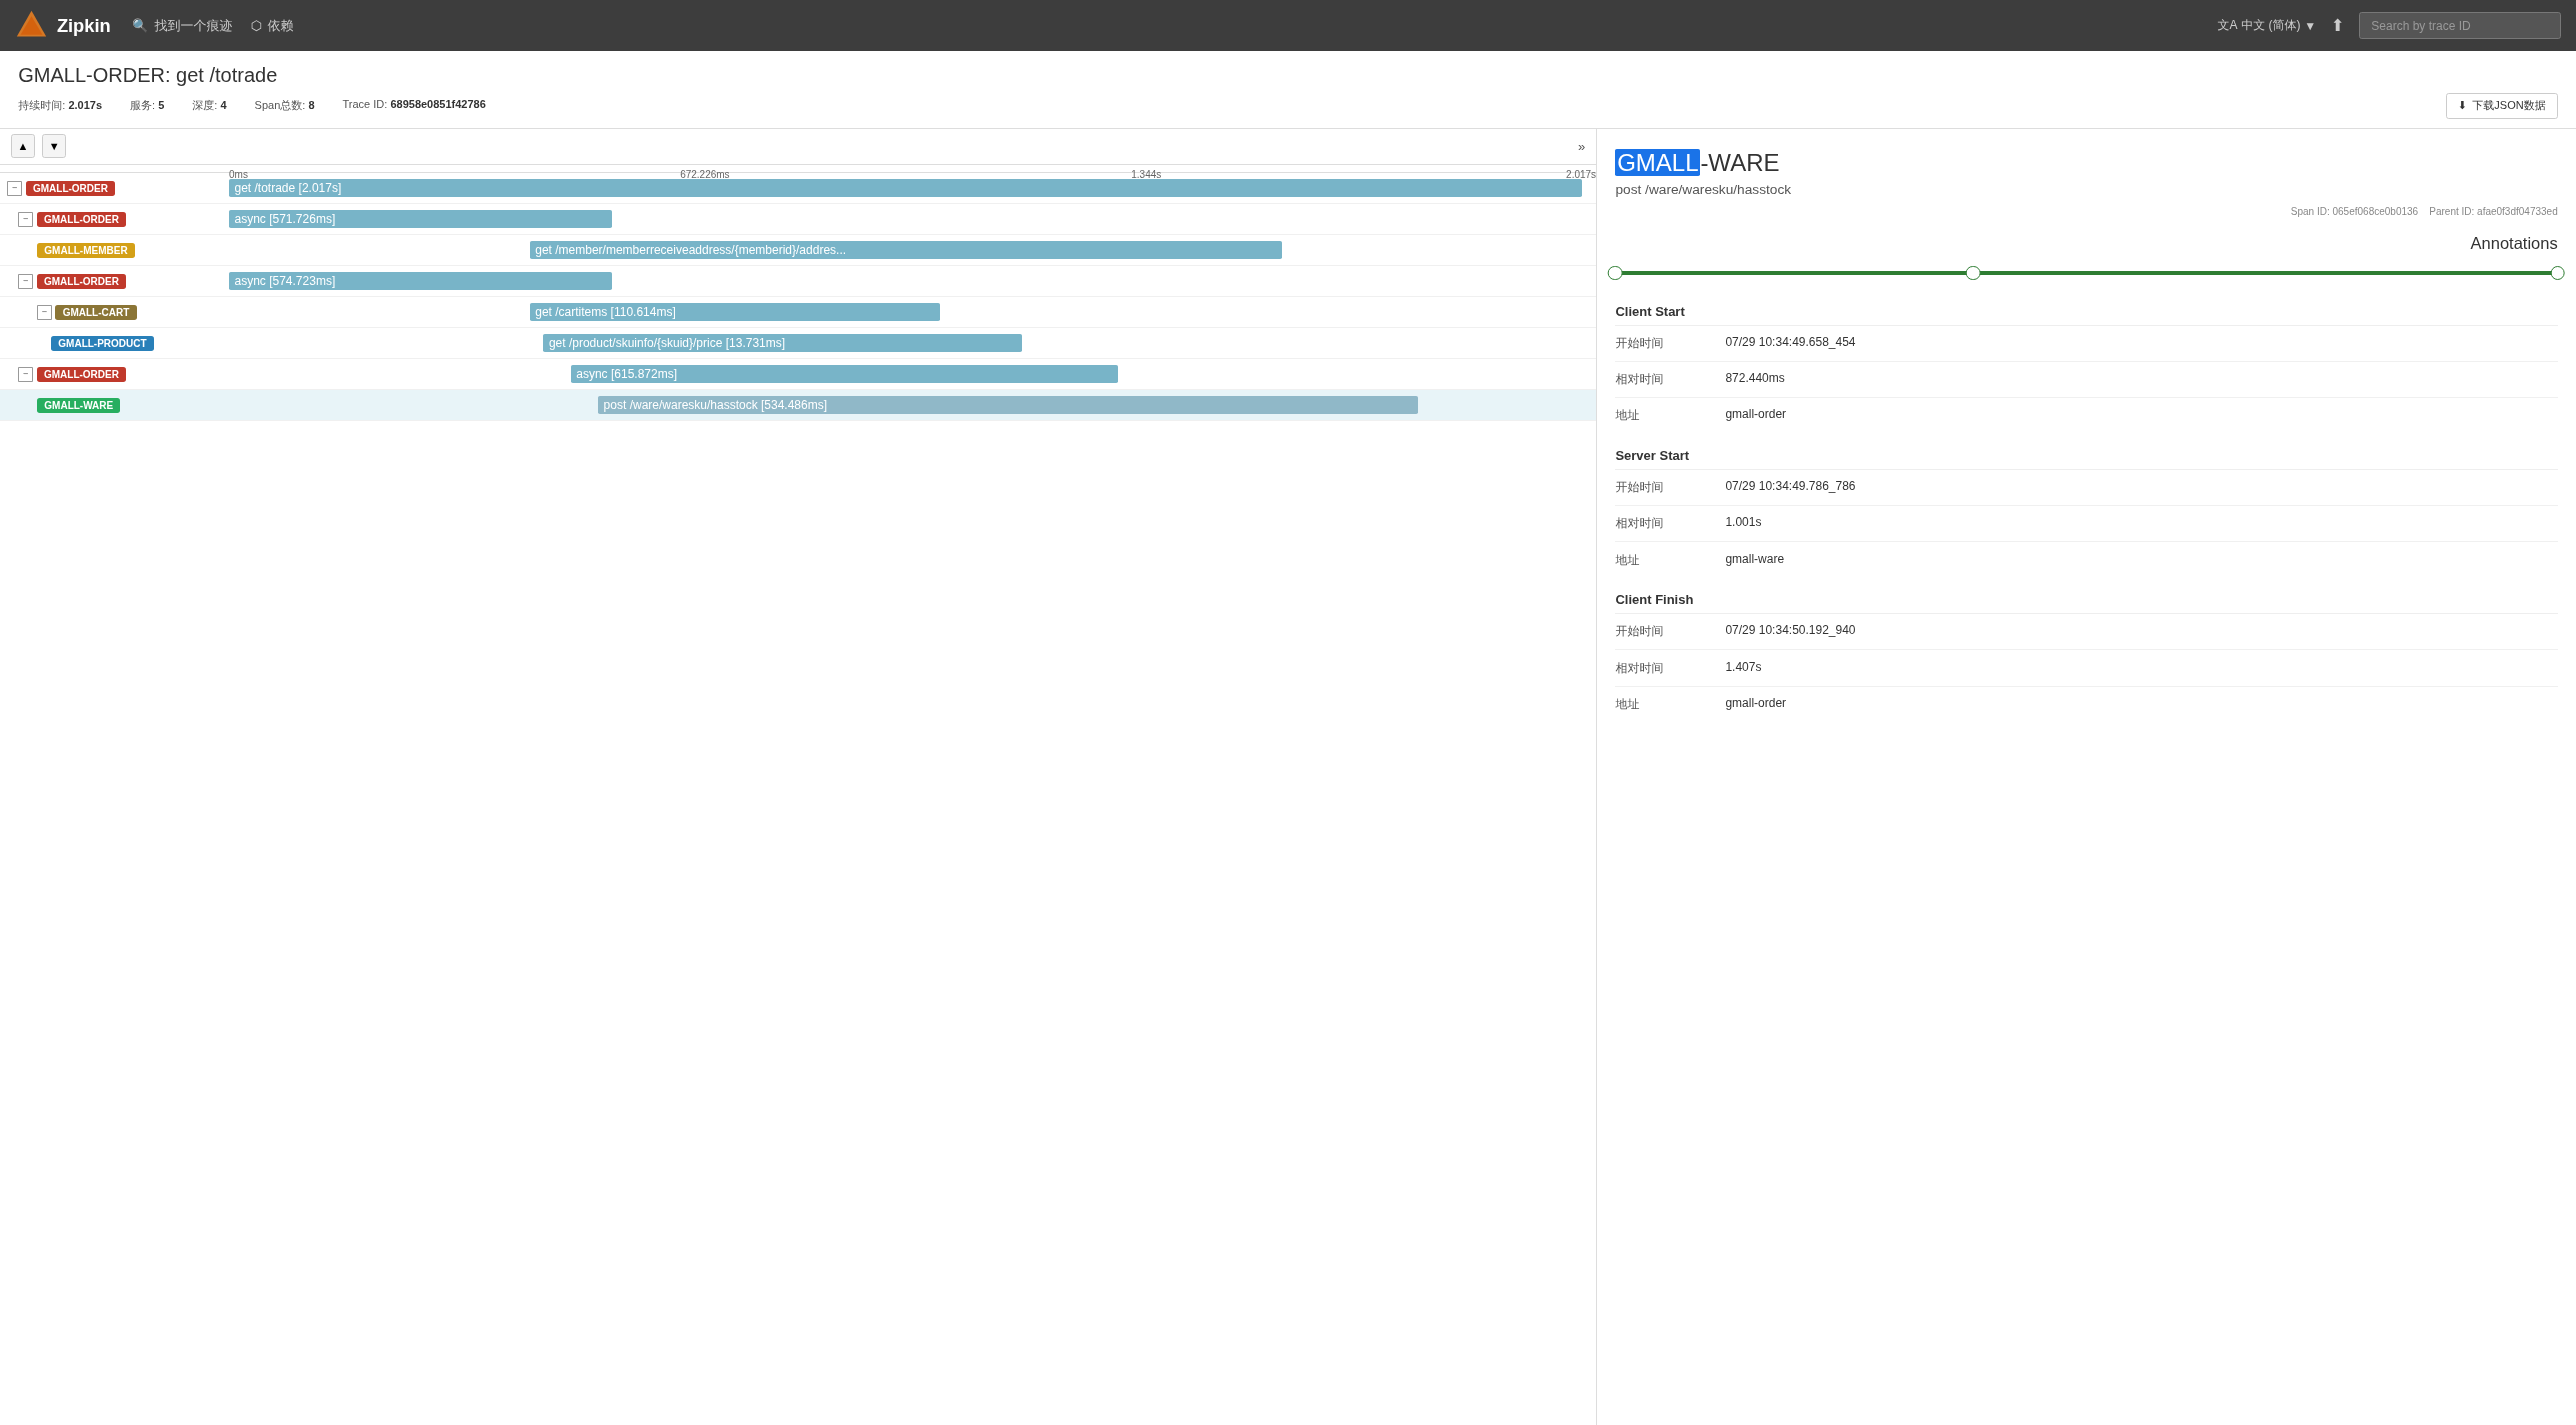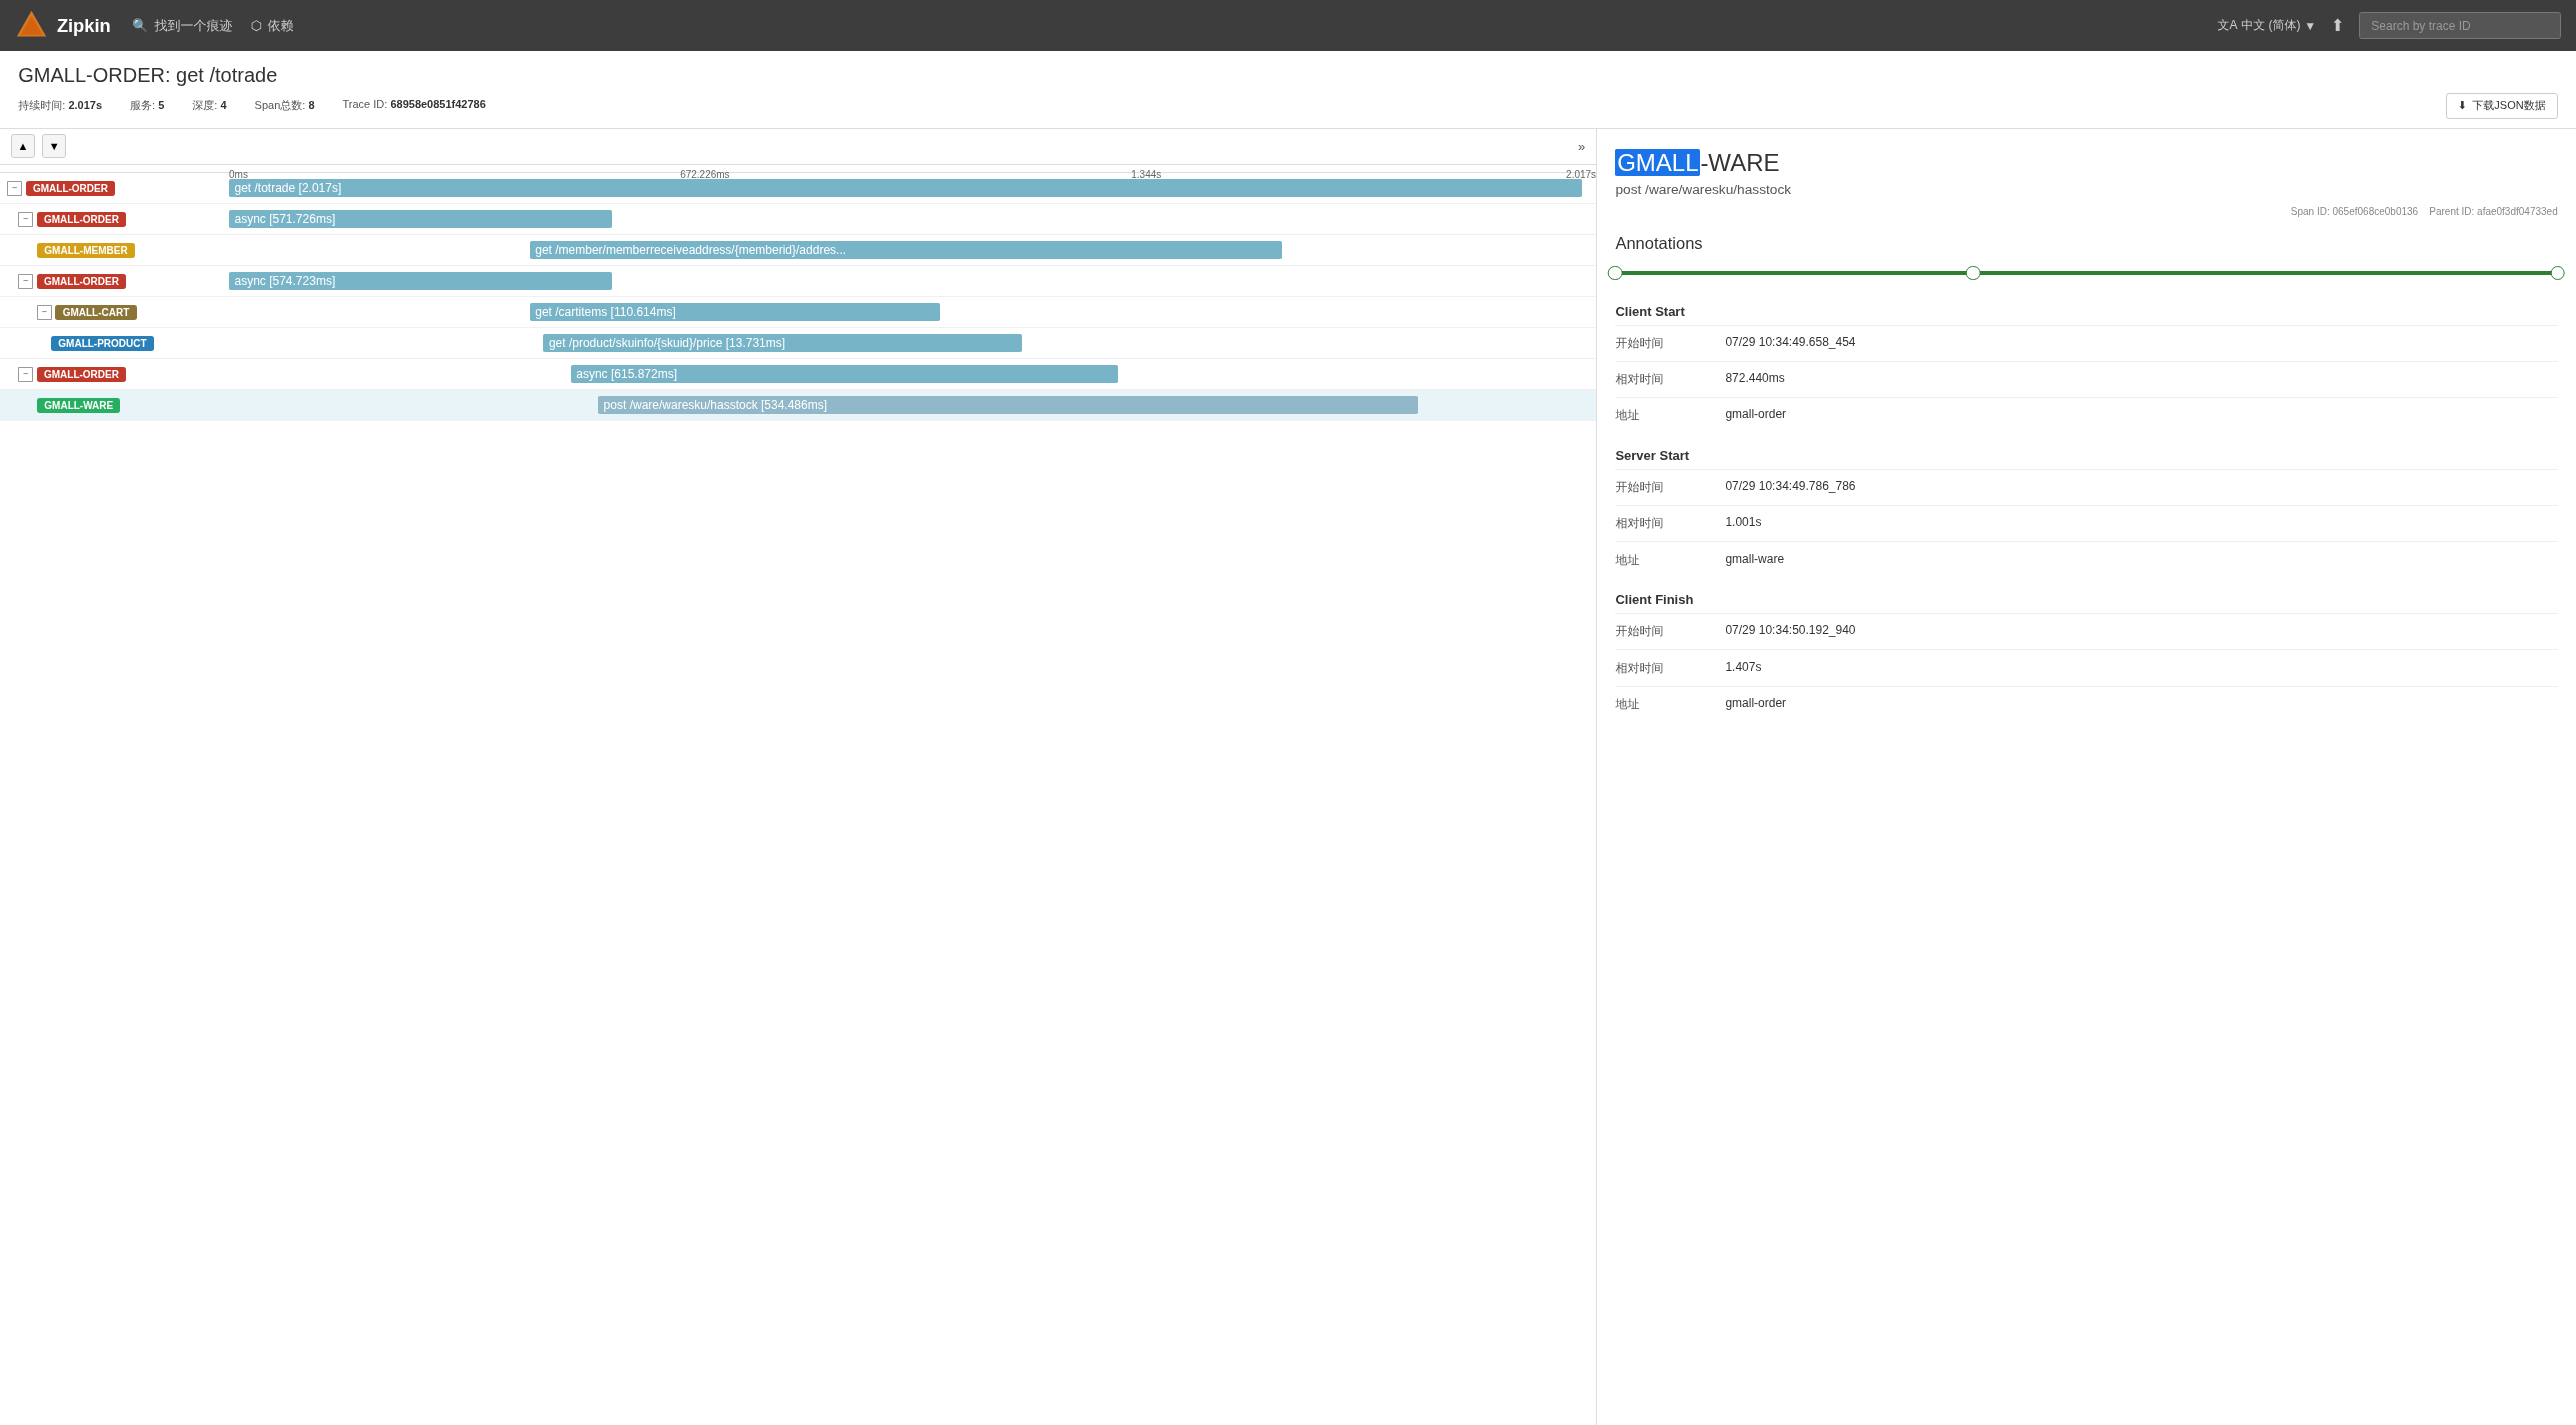--- a/index.html
+++ b/index.html
@@ -266,20 +266,21 @@
       font-size: 10px;
       color: #888;
       margin-bottom: 16.5px;
       text-align: right;
     }
     .detail-section-title {
       font-size: 16.5px;
       font-weight: 500;
       margin-bottom: 11px;
       color: #333;
+      text-align: right;
     }
 
     
     .annotation-bar-container {
       position: relative;
       height: 18.3px;
       margin-bottom: 14.7px;
     }
     .annotation-bar-track {
       position: absolute;

